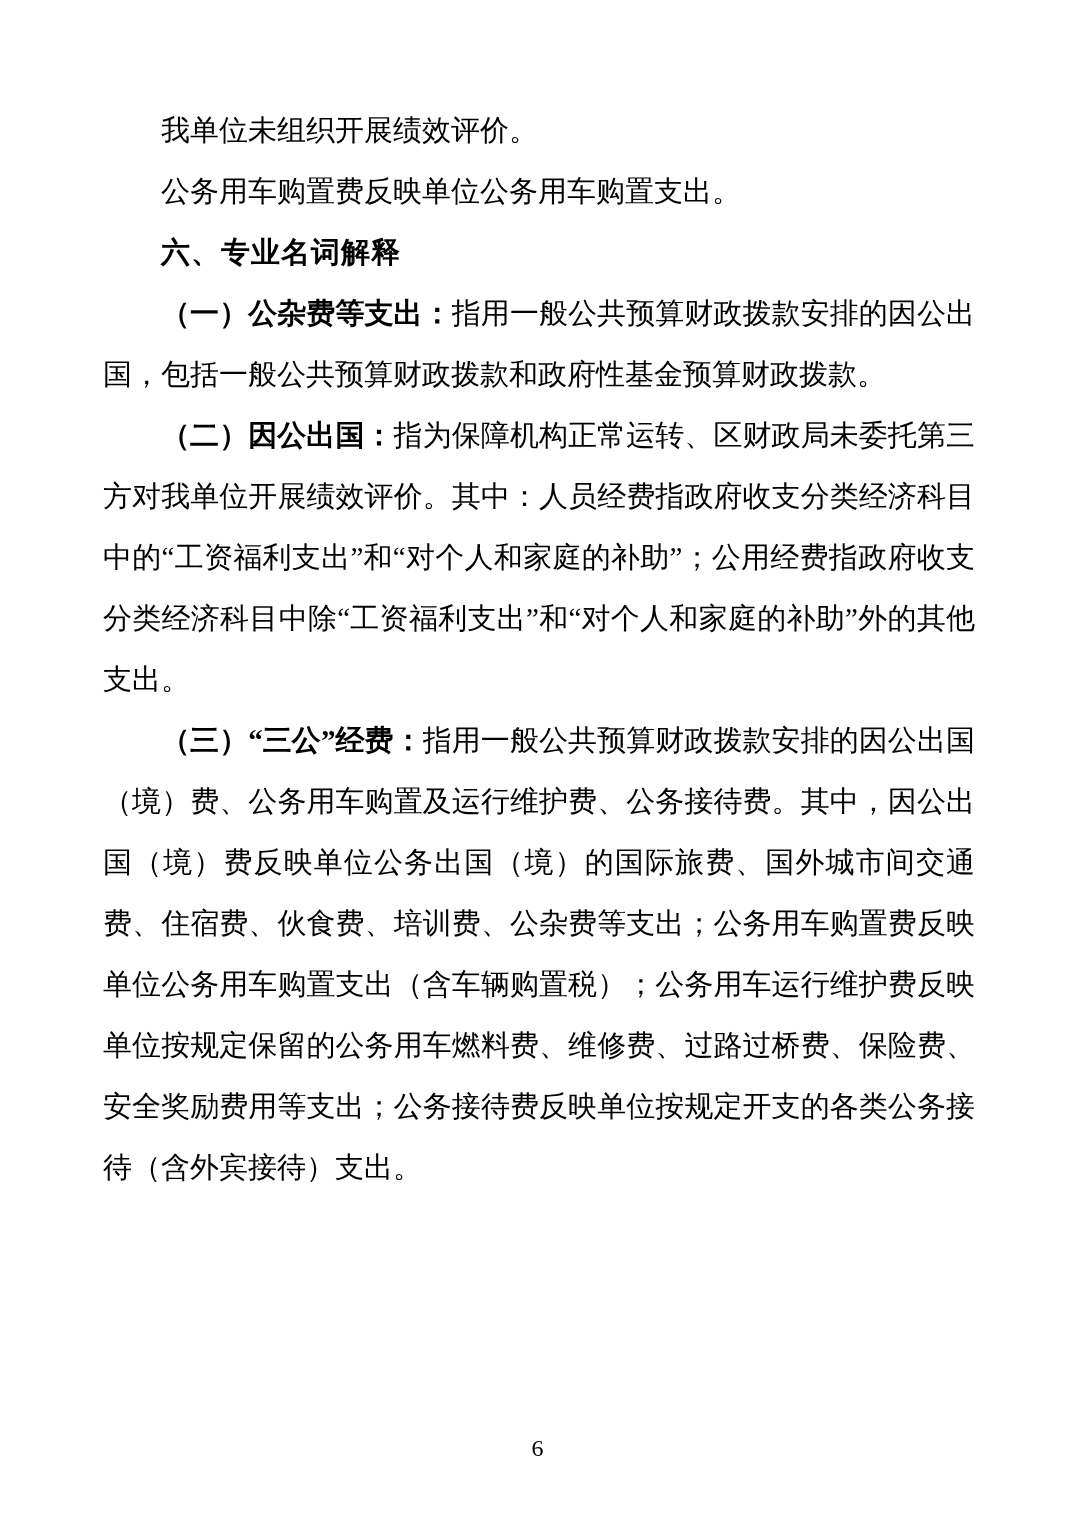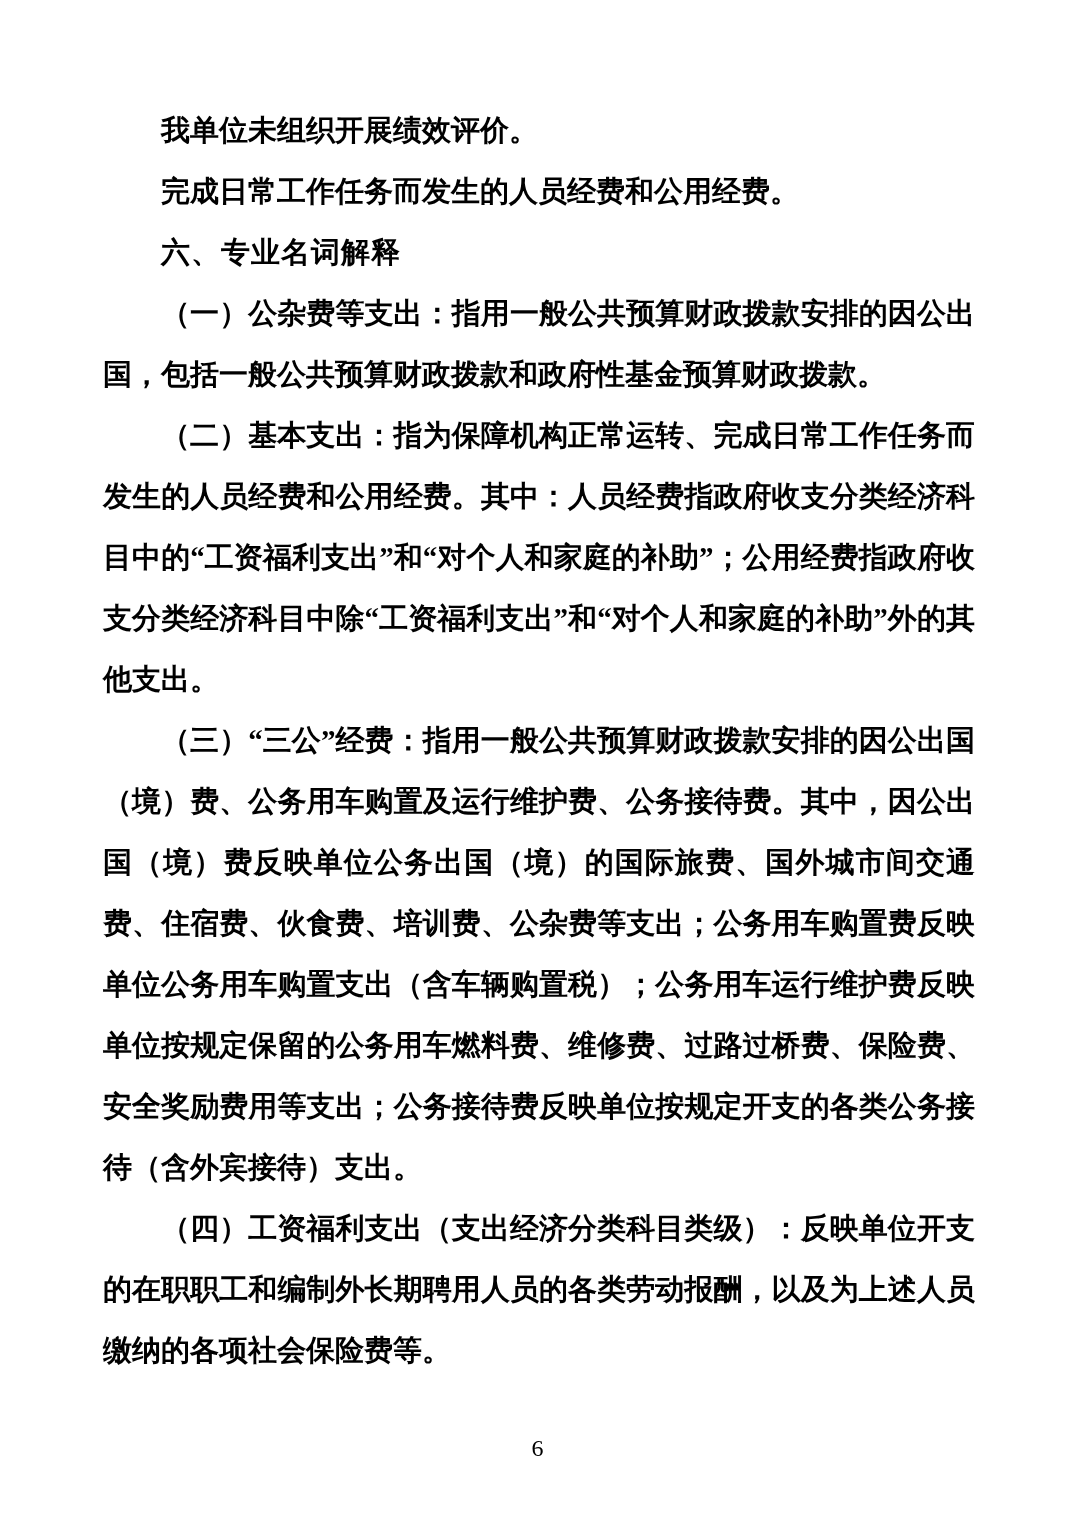--- a/index.html
+++ b/index.html
@@ -27,21 +27,21 @@
     line-height: 61px;
     color: #000000;
     text-align: justify;
     text-indent: 2em;
     font-family: "Liberation Serif", serif;
   }
   .para .lead {
     font-weight: bold;
   }
   .para .rest {
-    font-weight: bold;
+    font-weight: normal;
   }
   .h-hei .lead {
     font-family: Liberation Serif, serif;
     letter-spacing: 1px;
   }
   .h-kai .lead {
     font-family: "Liberation Serif", serif;
   }
   .page-number {
     position: absolute;
@@ -57,28 +57,27 @@
 </style>
 </head>
 <body>
 
 <div class="page">
   <div class="content">
 
     <p class="para body"><span class="lead"></span><span class="rest">我单位未组织开展绩效评价。</span></p>
 
 
-    <p class="para body"><span class="lead"></span><span class="rest">完成日常工作任务而发生的人员经费和公用经费。</span></p>
+    <p class="para body"><span class="lead"></span><span class="rest">公务用车购置费反映单位公务用车购置支出。</span></p>
 
     <p class="para h-hei"><span class="lead">六、专业名词解释</span><span class="rest"></span></p>
 
     <p class="para term"><span class="lead">（一）公杂费等支出：</span><span class="rest">指用一般公共预算财政拨款安排的因公出国，包括一般公共预算财政拨款和政府性基金预算财政拨款。</span></p>
 
-    <p class="para term"><span class="lead">（二）基本支出：</span><span class="rest">指为保障机构正常运转、完成日常工作任务而发生的人员经费和公用经费。其中：人员经费指政府收支分类经济科目中的“工资福利支出”和“对个人和家庭的补助”；公用经费指政府收支分类经济科目中除“工资福利支出”和“对个人和家庭的补助”外的其他支出。</span></p>
+    <p class="para term"><span class="lead">（二）因公出国：</span><span class="rest">指为保障机构正常运转、区财政局未委托第三方对我单位开展绩效评价。其中：人员经费指政府收支分类经济科目中的“工资福利支出”和“对个人和家庭的补助”；公用经费指政府收支分类经济科目中除“工资福利支出”和“对个人和家庭的补助”外的其他支出。</span></p>
 
     <p class="para term"><span class="lead">（三）“三公”经费：</span><span class="rest">指用一般公共预算财政拨款安排的因公出国（境）费、公务用车购置及运行维护费、公务接待费。其中，因公出国（境）费反映单位公务出国（境）的国际旅费、国外城市间交通费、住宿费、伙食费、培训费、公杂费等支出；公务用车购置费反映单位公务用车购置支出（含车辆购置税）；公务用车运行维护费反映单位按规定保留的公务用车燃料费、维修费、过路过桥费、保险费、安全奖励费用等支出；公务接待费反映单位按规定开支的各类公务接待（含外宾接待）支出。</span></p>
 
-    <p class="para term"><span class="lead">（四）工资福利支出（支出经济分类科目类级）：</span><span class="rest">反映单位开支的在职职工和编制外长期聘用人员的各类劳动报酬，以及为上述人员缴纳的各项社会保险费等。</span></p>
 
   </div>
 
   <div class="page-number">6</div>
 </div>
 
 </body></html>

